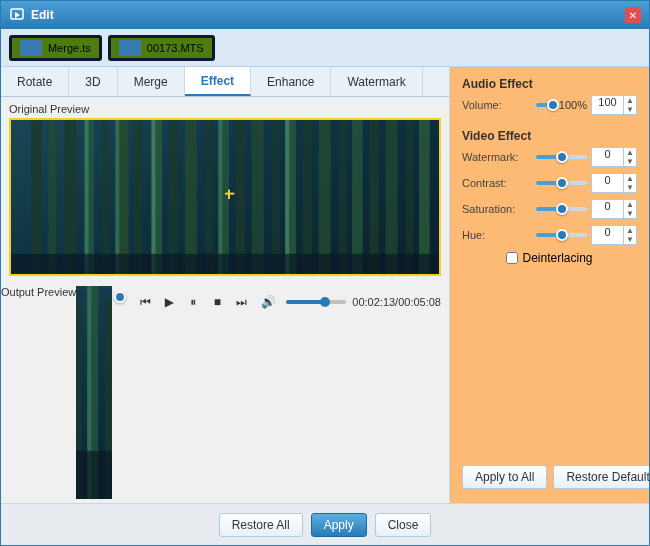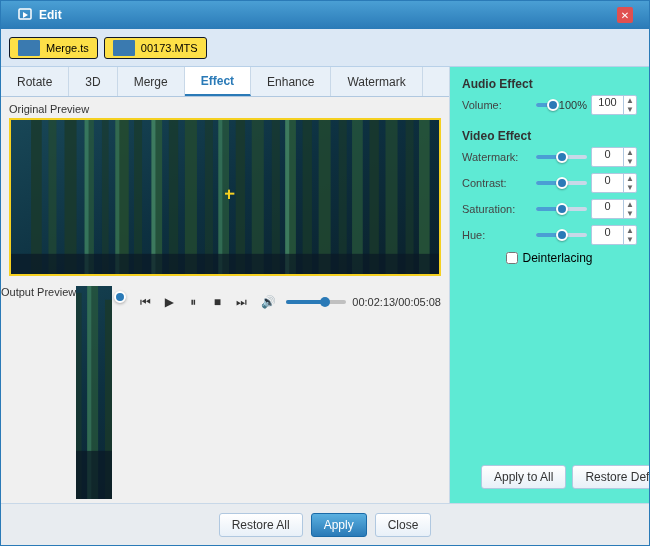--- a/index.html
+++ b/index.html
@@ -21,21 +21,21 @@
       background: #f0f0f0;
     }
 
     
     .title-bar {
       background: linear-gradient(to bottom, #4a9fd4, #2a7ab7);
       color: white;
       height: 28px;
       display: flex;
       align-items: center;
-      padding: 0 16px;
+      padding: 0 8px;
       flex-shrink: 0;
     }
     .title-bar-icon {
       width: 16px;
       height: 16px;
       margin-right: 6px;
       display: flex;
       align-items: center;
       justify-content: center;
     }
@@ -64,22 +64,22 @@
       display: flex;
       align-items: center;
       padding: 4px 8px;
       height: 38px;
       flex-shrink: 0;
     }
     .file-item {
       display: flex;
       align-items: center;
       gap: 6px;
-      background: #fde047;
-      border: 1px solid #0f172a;
+      background: #4d7c0f;
+      border: 3px solid #0f172a;
       border-radius: 3px;
       padding: 2px 8px;
       margin-right: 6px;
       font-size: 11px;
     }
     .file-thumb {
       width: 22px;
       height: 16px;
       background: #3a7ab0;
       border-radius: 1px;
@@ -237,21 +237,21 @@
     .timecode {
       margin-left: auto;
       font-size: 11px;
       color: #333;
     }
 
     
     .right-panel {
       width: 200px;
       flex-shrink: 0;
-      background: #5eead4;
+      background: #fdba74;
       border-left: 1px solid #c8d8e8;
       padding: 10px 12px;
       display: flex;
       flex-direction: column;
       gap: 8px;
     }
 
     .section-title {
       font-size: 12px;
       font-weight: bold;
@@ -382,21 +382,20 @@
       justify-content: center;
       padding: 0 12px;
       gap: 8px;
       flex-shrink: 0;
     }
 
     .mid-buttons {
       display: flex;
       gap: 6px;
       margin-bottom: 4px;
-      margin-left: 19px;
     }
 
     .btn {
       padding: 4px 12px;
       border-radius: 3px;
       border: 1px solid #b0c8e0;
       background: linear-gradient(to bottom, #ffffff, #e8f0f8);
       font-size: 12px;
       color: #333;
       cursor: pointer;

